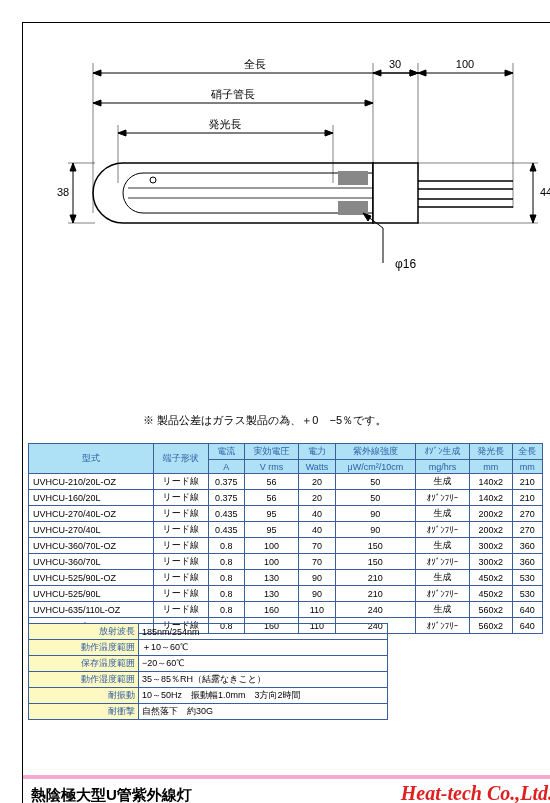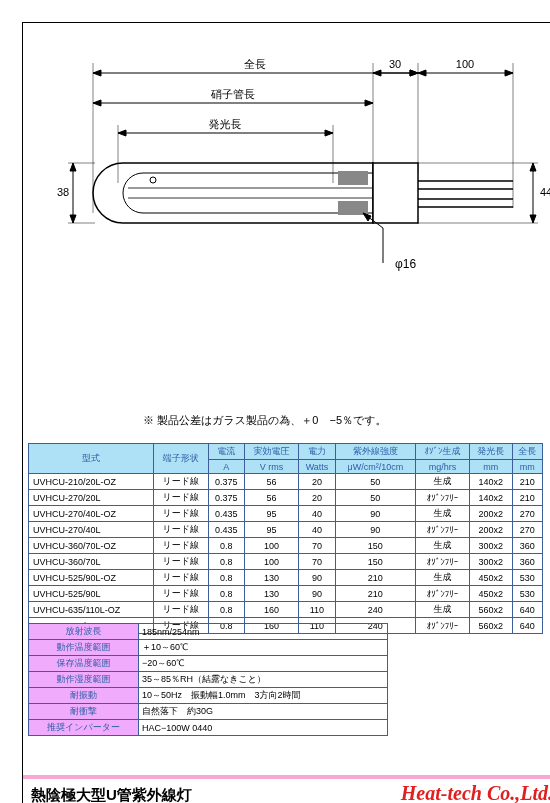--- a/index.html
+++ b/index.html
@@ -63,23 +63,23 @@
     left: 5px;
     font-size: 9px;
   }
   .spec-table td {
     border: 1px solid #3c5f99;
     padding: 1px 3px;
     text-align: left;
     height: 14px;
   }
   .spec-table td:first-child {
-    background: #f0abfc;
+    background: #fef9c3;
     color: #3060a8;
-    text-align: center;
+    text-align: right;
     width: 110px;
   }
   .footer {
     position: absolute;
     bottom: 6px;
     left: 0;
     right: 0;
     padding: 3px 8px;
     border-top: 4px solid #f9a8d4;
     display: flex;
@@ -228,21 +228,21 @@
           <td>リード線</td>
           <td>0.375</td>
           <td>56</td>
           <td>20</td>
           <td>50</td>
           <td>生成</td>
           <td>140x2</td>
           <td>210</td>
         </tr>
         <tr>
-          <td class="model-col">UVHCU-270/20L</td>
+          <td class="model-col">UVHCU-160/20L</td>
           <td>リード線</td>
           <td>0.375</td>
           <td>56</td>
           <td>20</td>
           <td>50</td>
           <td>ｵｿﾞﾝﾌﾘｰ</td>
           <td>140x2</td>
           <td>210</td>
         </tr>
         <tr>
@@ -354,24 +354,20 @@
           <td>動作湿度範囲</td>
           <td>35～85％RH（結露なきこと）</td>
         </tr>
         <tr>
           <td>耐振動</td>
           <td>10～50Hz　振動幅1.0mm　3方向2時間</td>
         </tr>
         <tr>
           <td>耐衝撃</td>
           <td>自然落下　約30G</td>
-        </tr>
-        <tr>
-          <td>推奨インバーター</td>
-          <td>HAC−100W 0440</td>
         </tr>
       </tbody>
   </table>
 
   <div class="footer">
     <span class="product-title">熱陰極大型U管紫外線灯</span>
     <span class="company">Heat-tech Co.,Ltd.</span>
   </div>
 </div>
 

